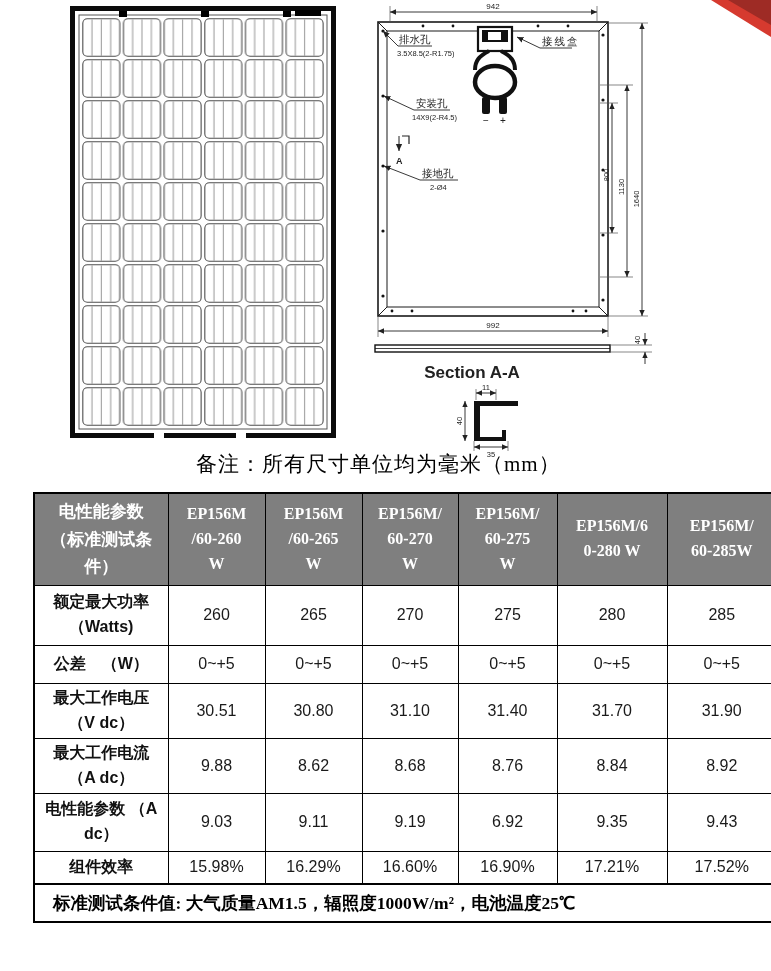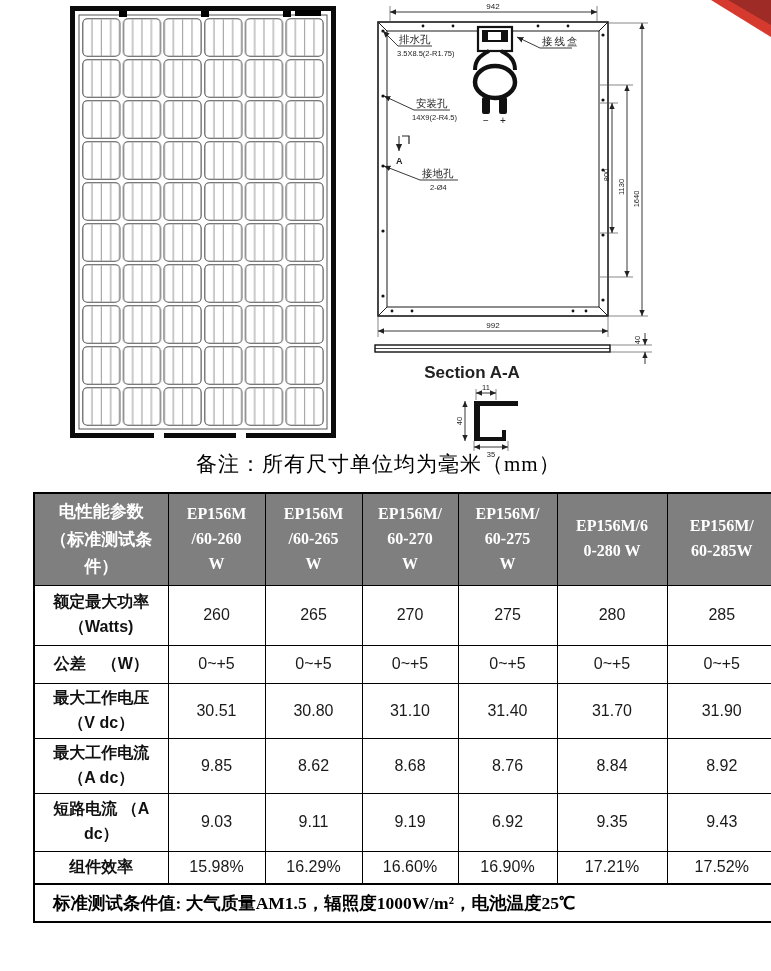--- a/index.html
+++ b/index.html
@@ -269,29 +269,29 @@
         <td class="val">30.51</td>
         <td class="val">30.80</td>
         <td class="val">31.10</td>
         <td class="val">31.40</td>
         <td class="val">31.70</td>
         <td class="val">31.90</td>
       </tr>
       <tr class="r3">
         <td class="lbl">最大工作电流
 （A dc）</td>
-        <td class="val">9.85</td>
+        <td class="val">9.88</td>
         <td class="val">8.62</td>
         <td class="val">8.68</td>
         <td class="val">8.76</td>
         <td class="val">8.84</td>
         <td class="val">8.92</td>
       </tr>
       <tr class="r5">
-        <td class="lbl">短路电流 （A
+        <td class="lbl">电性能参数 （A
 dc）</td>
         <td class="val">9.03</td>
         <td class="val">9.11</td>
         <td class="val">9.19</td>
         <td class="val">6.92</td>
         <td class="val">9.35</td>
         <td class="val">9.43</td>
       </tr>
       <tr class="r6">
         <td class="lbl">组件效率</td>

